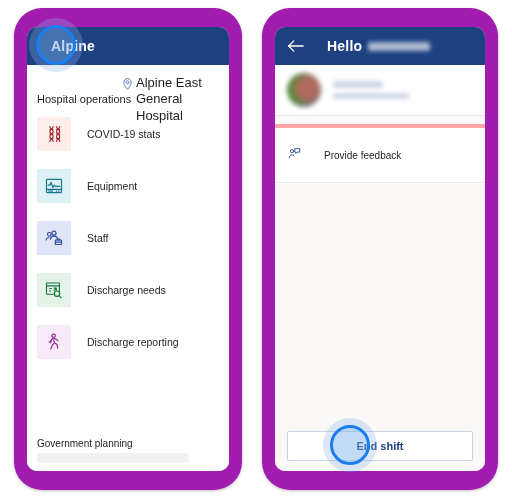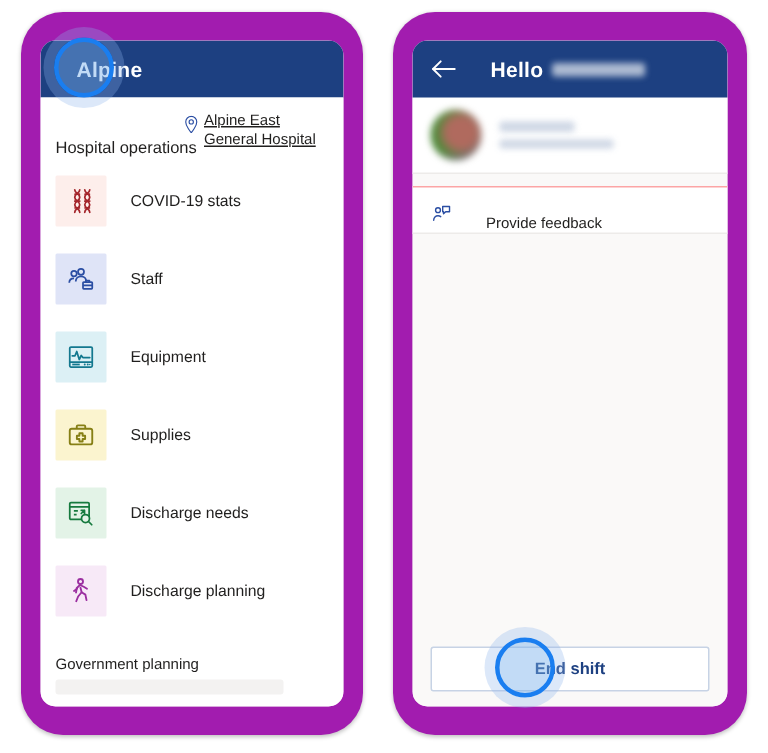--- a/index.html
+++ b/index.html
@@ -64,21 +64,21 @@
   .redact.name-top{width:62px;height:9px;}
 
   
   .body{flex:1;background:#ffffff;position:relative;overflow:hidden;}
   .loc-row{
     display:flex;align-items:flex-start;gap:4px;
     position:absolute;right:8px;top:10px;
     width:98px;
   }
   .loc-text{
-    font-size:10px;color:#201f1e;line-height:1.25;text-decoration:underline;
+    font-size:13px;color:#201f1e;line-height:1.25;
   }
   .pin-icon{flex:0 0 auto;margin-top:1px;}
   .section-title{
     position:absolute;left:10px;top:28px;
     font-size:11px;color:#201f1e;
   }
   .list{position:absolute;left:10px;right:8px;top:50px;}
   .row{
     display:flex;align-items:center;
     height:38px;margin-bottom:14px;
@@ -120,24 +120,24 @@
       radial-gradient(circle at 50% 85%, #6f6f6f 0 45%, rgba(111,111,111,0) 75%),
       #7d7f74;
     filter:blur(2.4px);
   }
   .profile-lines{margin-left:12px;display:flex;flex-direction:column;gap:5px;}
   .redact.l1{width:50px;height:7px;}
   .redact.l2{width:76px;height:6px;}
   .feedback{
     background:#ffffff;
     height:30px;flex:0 0 30px;
-    display:flex;align-items:flex-end;
-    padding:0 12px;
+    display:flex;align-items:center;
+    padding:12px 12px;
     margin-top:8px;
-    border-top:1px solid #fca5a5;
+    border-top:4px solid #fca5a5;
     border-bottom:1px solid #edebe9;
     cursor:pointer;
   }
   .feedback .fb-label{
     margin-left:22px;font-size:10px;color:#201f1e;
   }
   .rspacer{flex:1;}
   .endshift-wrap{
     padding:0 12px 10px 12px;
     position:relative;
@@ -198,62 +198,52 @@
               <svg width="20" height="20" viewBox="0 0 24 24" fill="none" stroke="#a4262c" stroke-width="1.4" stroke-linecap="round">
                 <path d="M7 3c0 3 4 3 4 6s-4 3-4 6 4 3 4 6"></path>
                 <path d="M11 3c0 3-4 3-4 6s4 3 4 6-4 3-4 6"></path>
                 <path d="M7.3 6.5h3.4M7 12h4M7.3 17.5h3.4"></path>
                 <path d="M15 3c0 3 4 3 4 6s-4 3-4 6 4 3 4 6"></path>
                 <path d="M19 3c0 3-4 3-4 6s4 3 4 6-4 3-4 6"></path>
                 <path d="M15.3 6.5h3.4M15 12h4M15.3 17.5h3.4"></path>
               </svg>
             </span>
             <span class="row-label">COVID-19 stats</span>
+          </div>
+
+          <div class="row">
+            <span class="tile" style="background:#dcf0f5">
+              <svg width="20" height="20" viewBox="0 0 24 24" fill="none" stroke="#13788f" stroke-width="1.4" stroke-linejoin="round">
+                <rect x="3" y="4" width="18" height="16" rx="1"></rect>
+                <path d="M3 16h18"></path>
+                <path d="M5 11h2.2l1.4-3.4L10.6 14l1.6-3.2 1.3 1.6h5.5" stroke-linecap="round"></path>
+                <rect x="5" y="17.3" width="6" height="1.4" fill="#13788f" stroke="none"></rect>
+                <circle cx="15" cy="18" r="0.8" fill="#13788f" stroke="none"></circle>
+                <circle cx="17.4" cy="18" r="0.8" fill="#13788f" stroke="none"></circle>
+                <circle cx="19" cy="18" r="0.6" fill="#13788f" stroke="none"></circle>
+              </svg>
+            </span>
+            <span class="row-label">Equipment</span>
           </div>
 
           <div class="row">
             <span class="tile" style="background:#dfe4f7">
               <svg width="20" height="20" viewBox="0 0 24 24" fill="none" stroke="#2b4ea3" stroke-width="1.4" stroke-linejoin="round">
                 <circle cx="6.4" cy="7.6" r="2.2"></circle>
                 <path d="M2.6 15c0-2.3 1.7-3.6 3.8-3.6"></path>
                 <circle cx="12" cy="6.2" r="2.4"></circle>
                 <path d="M7.8 14c0-2.6 1.9-4.2 4.2-4.2s4.2 1.6 4.2 4.2"></path>
                 <rect x="13.6" y="14.4" width="7.4" height="5.4" rx="0.6"></rect>
                 <path d="M15.9 14.4v-1.2h2.8v1.2" stroke-linecap="round"></path>
                 <path d="M13.6 17h7.4"></path>
               </svg>
             </span>
             <span class="row-label">Staff</span>
           </div>
 
-          <div class="row">
-            <span class="tile" style="background:#dcf0f5">
-              <svg width="20" height="20" viewBox="0 0 24 24" fill="none" stroke="#13788f" stroke-width="1.4" stroke-linejoin="round">
-                <rect x="3" y="4" width="18" height="16" rx="1"></rect>
-                <path d="M3 16h18"></path>
-                <path d="M5 11h2.2l1.4-3.4L10.6 14l1.6-3.2 1.3 1.6h5.5" stroke-linecap="round"></path>
-                <rect x="5" y="17.3" width="6" height="1.4" fill="#13788f" stroke="none"></rect>
-                <circle cx="15" cy="18" r="0.8" fill="#13788f" stroke="none"></circle>
-                <circle cx="17.4" cy="18" r="0.8" fill="#13788f" stroke="none"></circle>
-                <circle cx="19" cy="18" r="0.6" fill="#13788f" stroke="none"></circle>
-              </svg>
-            </span>
-            <span class="row-label">Equipment</span>
-          </div>
-
-          <div class="row">
-            <span class="tile" style="background:#fbf4cf">
-              <svg width="20" height="20" viewBox="0 0 24 24" fill="none" stroke="#867f15" stroke-width="1.5" stroke-linejoin="round">
-                <rect x="3" y="7" width="18" height="12.5" rx="1.6"></rect>
-                <path d="M8.6 7V5.2c0-.5.4-.9.9-.9h5c.5 0 .9.4.9.9V7"></path>
-                <path d="M10.7 10.6h2.6v2h2v2.6h-2v2h-2.6v-2h-2v-2.6h2z" stroke-linejoin="round"></path>
-              </svg>
-            </span>
-            <span class="row-label">Supplies</span>
-          </div>
 
           <div class="row">
             <span class="tile" style="background:#e3f3e7">
               <svg width="20" height="20" viewBox="0 0 24 24" fill="none" stroke="#167a3e" stroke-width="1.4" stroke-linejoin="round">
                 <rect x="3" y="3.6" width="15.5" height="13.5" rx="1"></rect>
                 <path d="M3 7.1h15.5"></path>
                 <path d="M6.3 10.2h3.2M6.3 13.2h2.2"></path>
                 <path d="M12.2 12.4l2.6-2.6M12.2 9.8h2.6v2.6" stroke-linecap="round"></path>
                 <circle cx="15.6" cy="16.4" r="3.2" fill="#e3f3e7"></circle>
                 <path d="M18 18.8l2.6 2.6" stroke-linecap="round"></path>
@@ -266,21 +256,21 @@
             <span class="tile" style="background:#f7e9f7">
               <svg width="20" height="20" viewBox="0 0 24 24" fill="none" stroke="#9b2fa0" stroke-width="1.5" stroke-linecap="round" stroke-linejoin="round">
                 <circle cx="11.6" cy="4.4" r="2"></circle>
                 <path d="M11.2 7.2 8.6 9.6l-.6 3.6"></path>
                 <path d="M11.2 7.2l3 1.4 2.6 1.6"></path>
                 <path d="M11.6 9.4l.9 3.6-2.8 3.4-1.5 3.8"></path>
                 <path d="M12.5 13l3 1.9.9 4.4"></path>
                 <path d="M8.9 10.1 6.4 12"></path>
               </svg>
             </span>
-            <span class="row-label">Discharge planning</span>
+            <span class="row-label">Discharge reporting</span>
           </div>
 
         </div>
 
         <div class="gov">Government planning</div>
         <div class="gov-bar"></div>
 
       </div>
     </div>
   </div>

